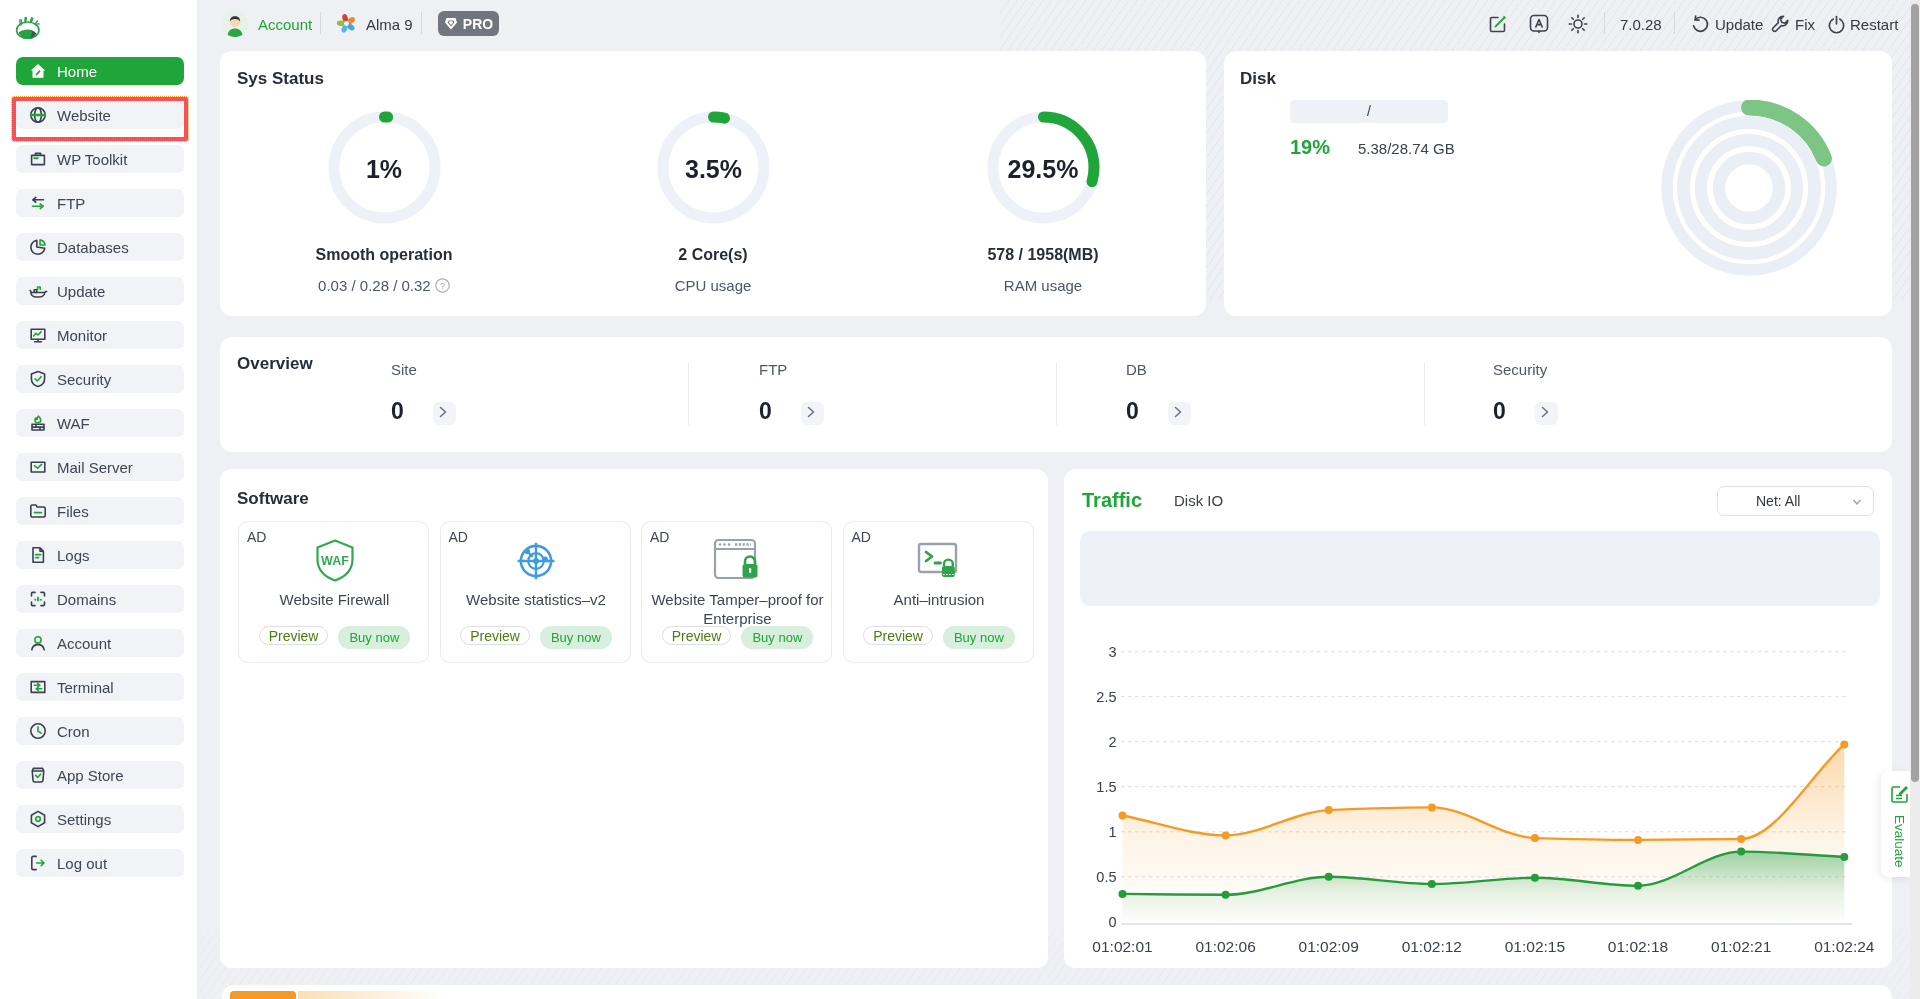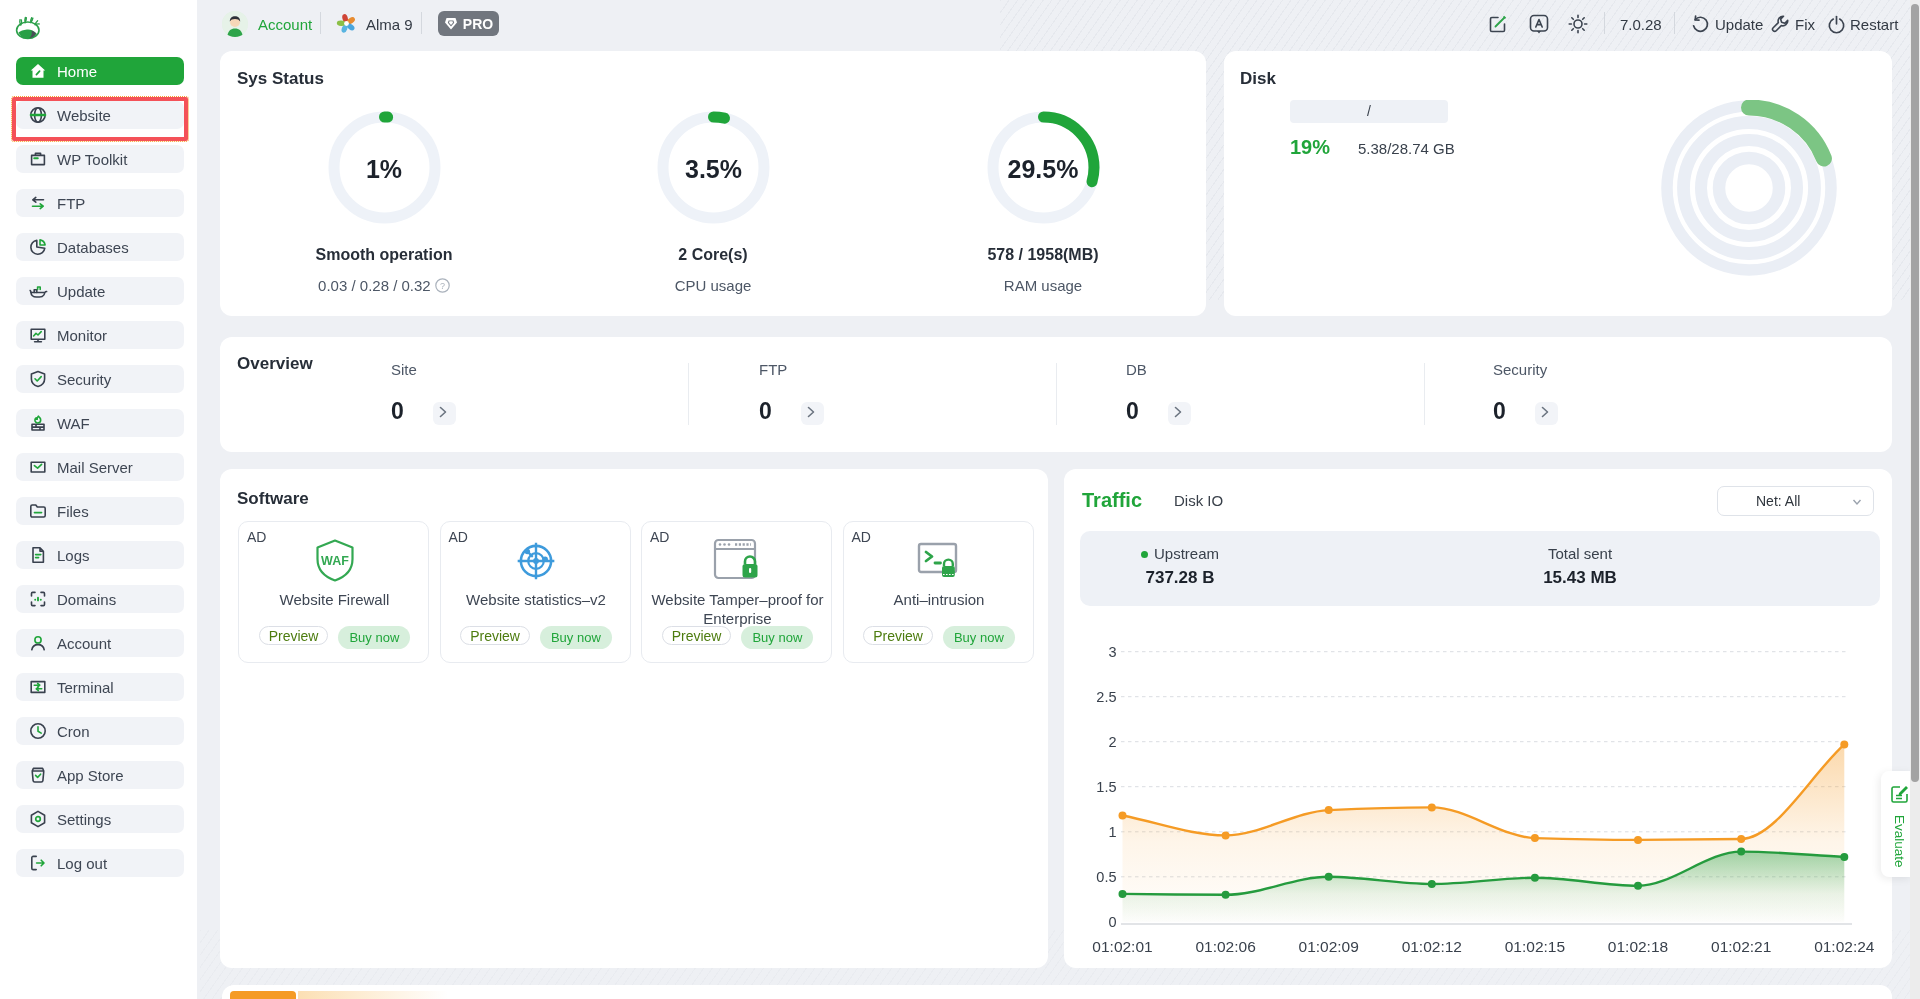--- a/index.html
+++ b/index.html
@@ -453,28 +453,20 @@
 <div class="card" style="left:1064px; top:469px; width:828px; height:499px;"></div>
 <div class="t-title">Traffic</div>
 <div class="t-diskio">Disk IO</div>
 <div class="t-select">
     <span>Net: All</span>
   <svg style="position:absolute;right:10px;top:9px;" width="12" height="12" viewBox="0 0 12 12">
       <path d="M2.5 4 L6 8 L9.5 4" fill="none" stroke="#9aa2ad" stroke-width="1.4"></path>
     </svg>
 </div>
 <div class="t-stats">
-  <div class="t-cell" style="left:0;">
-      <div class="l"><span class="dot" style="background:#20a53a;"></span>Upstream</div>
-      <div class="v">737.28 B</div>
-    </div>
-  <div class="t-cell" style="left:400px;">
-      <div class="l">Total sent</div>
-      <div class="v">15.43 MB</div>
-    </div>
 </div>
 <svg style="position:absolute;left:1064px;top:469px;" width="828" height="499" viewBox="0 0 828 499" fill="none">
 <defs>
       <linearGradient id="og" x1="0" y1="0" x2="0" y2="1">
         <stop offset="0" stop-color="#f59b25" stop-opacity="0.38"></stop>
         <stop offset="0.55" stop-color="#f59b25" stop-opacity="0.10"></stop>
         <stop offset="1" stop-color="#f59b25" stop-opacity="0.01"></stop>
       </linearGradient>
 <linearGradient id="gg" x1="0" y1="0" x2="0" y2="1">
         <stop offset="0" stop-color="#2ea44a" stop-opacity="0.45"></stop>

